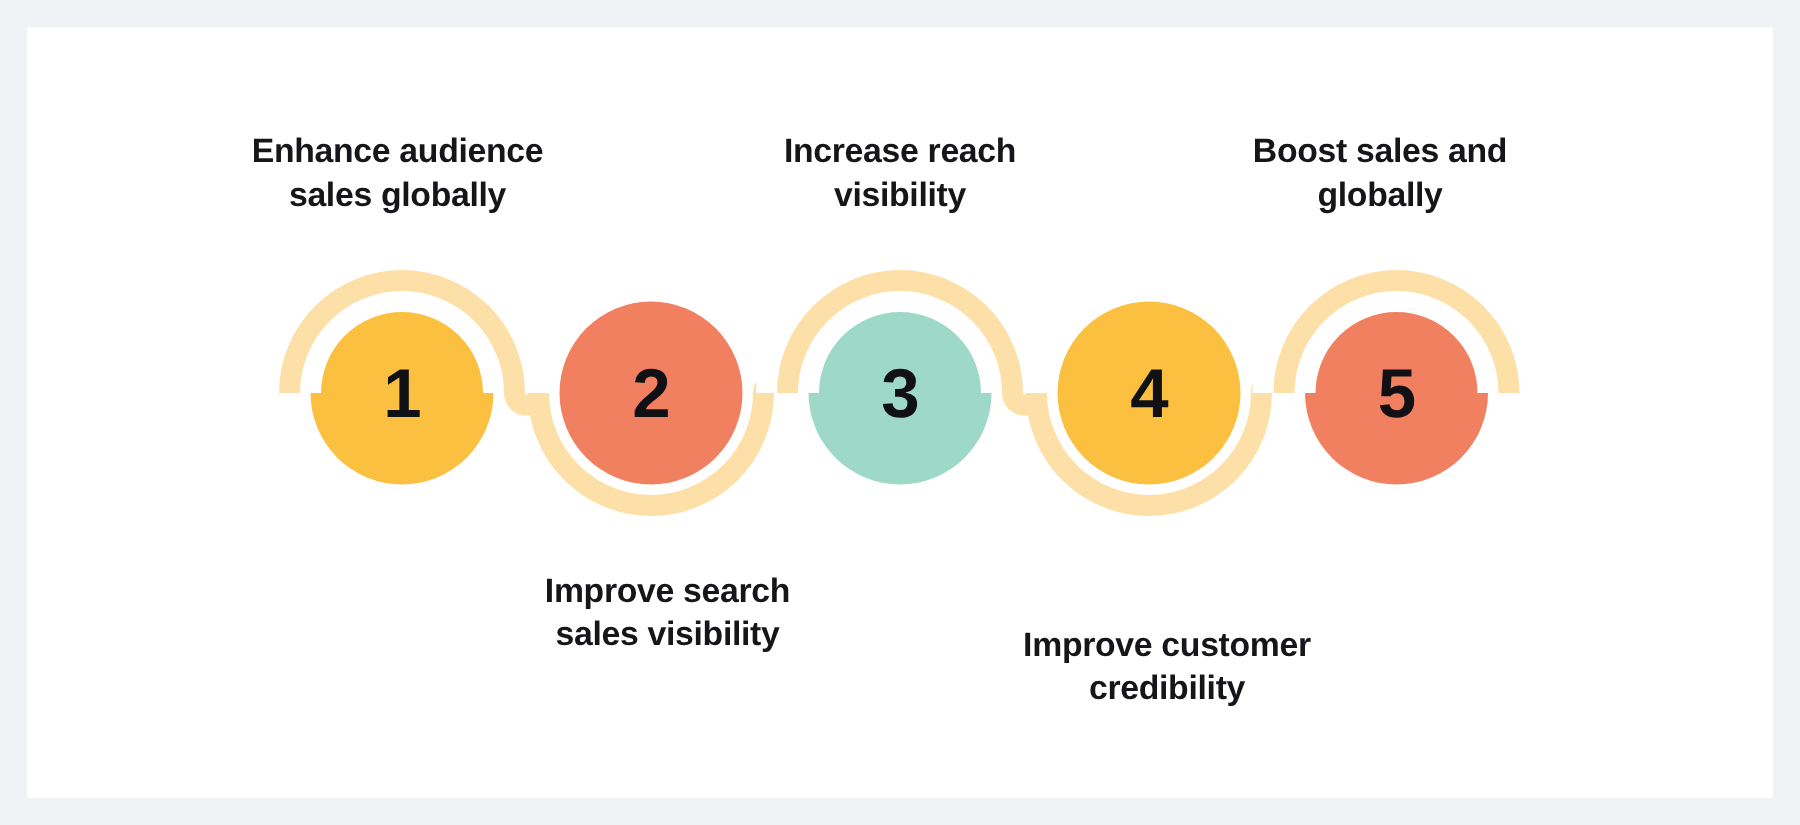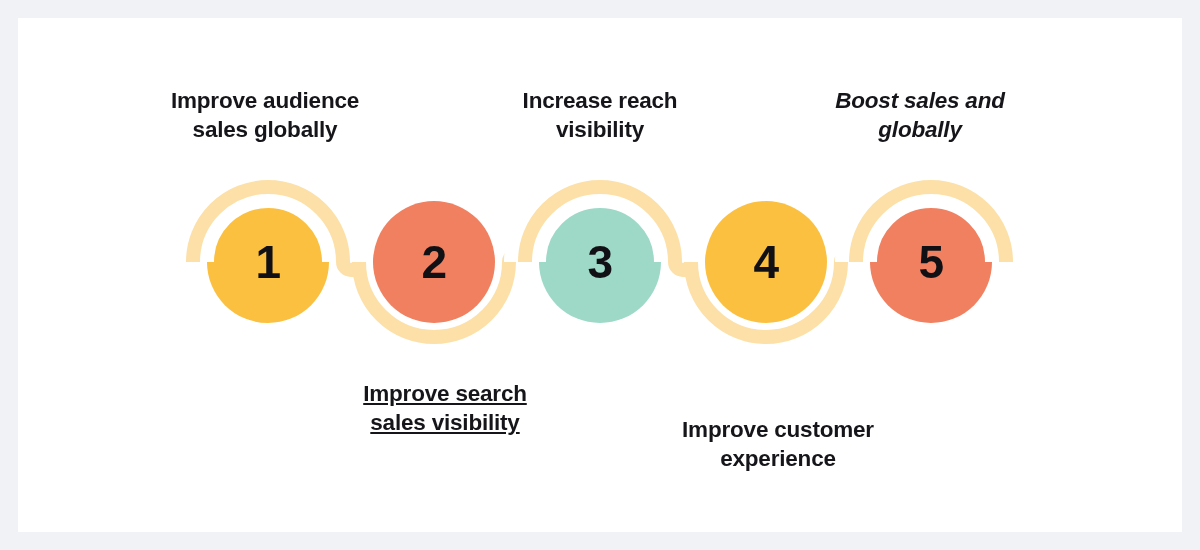--- a/index.html
+++ b/index.html
@@ -100,34 +100,34 @@
       </div>
     </div>
 
   <svg id="wave-over-svg" viewBox="0 0 1200 550" xmlns="http://www.w3.org/2000/svg" style="position:absolute;left:0;top:0;width:1200px;height:550px;pointer-events:none;">
     <path id="wave-over-halo" fill="none" stroke="#ffffff" stroke-width="42" stroke-linecap="butt" d="M 193 262 A 75 75 0 0 1 343 262 M 525 262 A 75 75 0 0 1 675 262 M 856 262 A 75 75 0 0 1 1006 262"></path>
     <path id="wave-over-path" fill="none" stroke-linecap="butt" d="M 193 262 A 75 75 0 0 1 343 262 M 525 262 A 75 75 0 0 1 675 262 M 856 262 A 75 75 0 0 1 1006 262" stroke="#fce0a8" stroke-width="14"></path>
   </svg>
 
   <div id="labels">
       <div class="label label-above" style="left: 125px; top: 86px; width: 280px; color: rgb(22, 22, 26);">
-        <div>Improve audience</div>
+        <div>Enhance audience</div>
         <div>sales globally</div>
       </div>
-      <div class="label label-below" style="left: 305px; top: 379px; width: 280px; color: rgb(22, 22, 26); text-decoration: underline;">
+      <div class="label label-below" style="left: 305px; top: 379px; width: 280px; color: rgb(22, 22, 26);">
         <div>Improve search</div>
         <div>sales visibility</div>
       </div>
       <div class="label label-above" style="left: 460px; top: 86px; width: 280px; color: rgb(22, 22, 26);">
         <div>Increase reach</div>
         <div>visibility</div>
       </div>
       <div class="label label-below" style="left: 638px; top: 379px; width: 280px; color: rgb(22, 22, 26); margin-top: 36px;">
         <div>Improve customer</div>
-        <div>experience</div>
+        <div>credibility</div>
       </div>
-      <div class="label label-above" style="left: 780px; top: 86px; width: 280px; color: rgb(22, 22, 26); font-style: italic;">
+      <div class="label label-above" style="left: 780px; top: 86px; width: 280px; color: rgb(22, 22, 26);">
         <div>Boost sales and</div>
         <div>globally</div>
       </div>
     </div>
 
 </div>
 
 </body></html>

